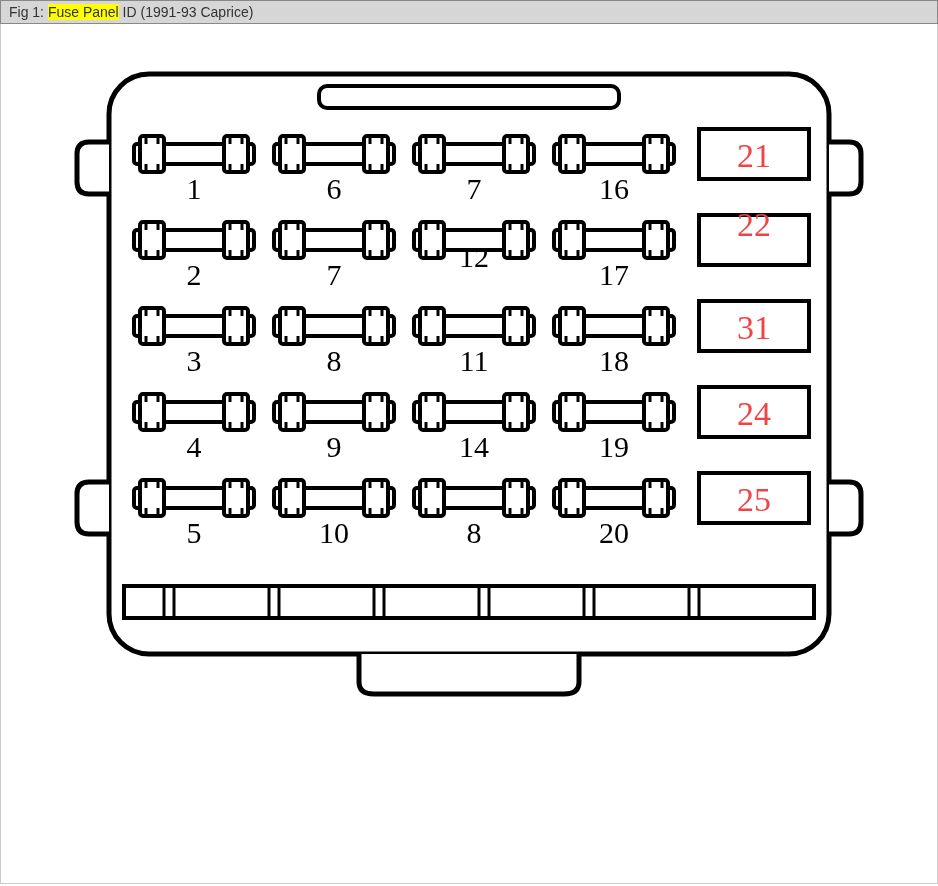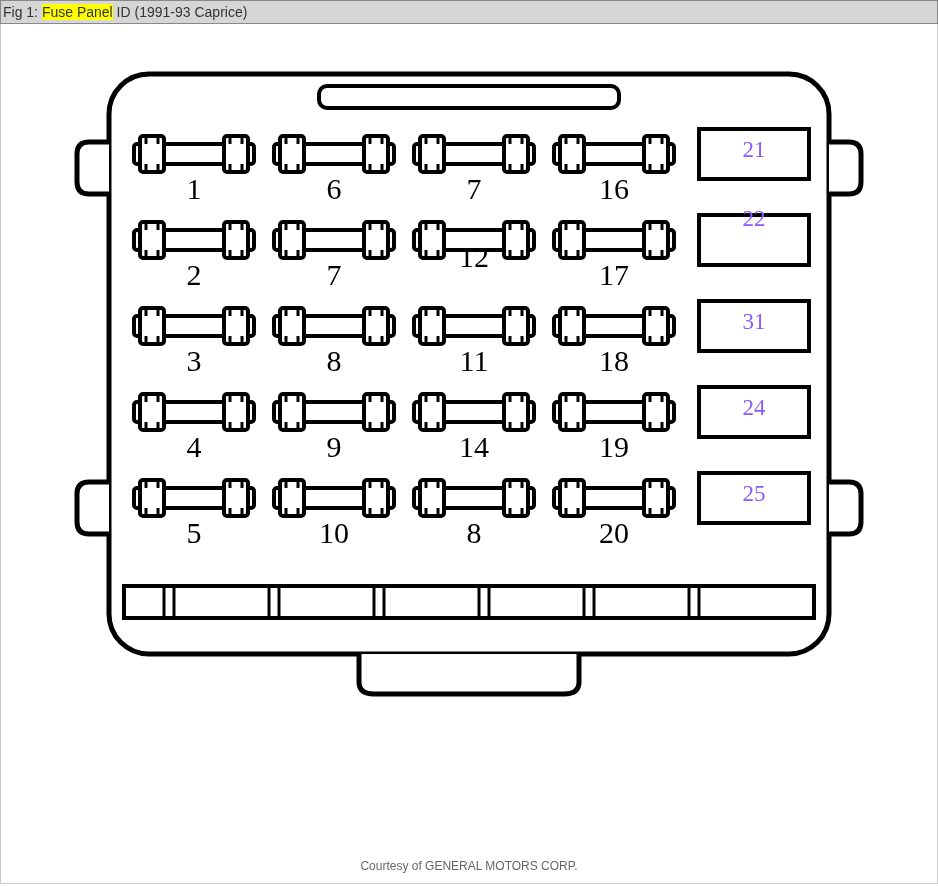--- a/index.html
+++ b/index.html
@@ -6,21 +6,21 @@
   body {
     margin: 0;
     padding: 0;
     font-family: Arial, sans-serif;
     background: #fff;
     width: 938px;
   }
   .header {
     background: #d6d6d6;
     border: 1px solid #888;
-    padding: 3px 2px;
+    padding: 3px 8px;
     font-size: 14px;
     color: #333;
   }
   .highlight {
     background: #ffff00;
   }
   .figure-area {
     border: 1px solid #ccc;
     border-top: none;
     padding: 40px 30px 10px 30px;
@@ -38,22 +38,22 @@
     position: absolute;
     font-family: "Times New Roman", serif;
     font-size: 30px;
     color: #000;
     text-align: center;
     width: 50px;
   }
   .relay-label {
     position: absolute;
     font-family: "Times New Roman", serif;
-    font-size: 23px;
-    color: #8b5cf6;
+    font-size: 34px;
+    color: #ef4444;
     text-align: center;
     width: 80px;
   }
   .ref-code {
     position: absolute;
     left: 100px;
     bottom: 90px;
     font-family: "Times New Roman", serif;
     font-size: 36px;
     color: #000;
@@ -184,14 +184,13 @@
     <span class="fuse-label" style="left:540px; top:366px">19</span>
     <span class="fuse-label" style="left:540px; top:452px">20</span>
 
     <span class="relay-label" style="left:665px; top:73px">21</span>
     <span class="relay-label" style="left:665px; top:142px">22</span>
     <span class="relay-label" style="left:665px; top:245px">31</span>
     <span class="relay-label" style="left:665px; top:331px">24</span>
     <span class="relay-label" style="left:665px; top:417px">25</span>
   </div>
 
-  <div class="credit">Courtesy of GENERAL MOTORS CORP.</div>
 </div>
 
 </body></html>

